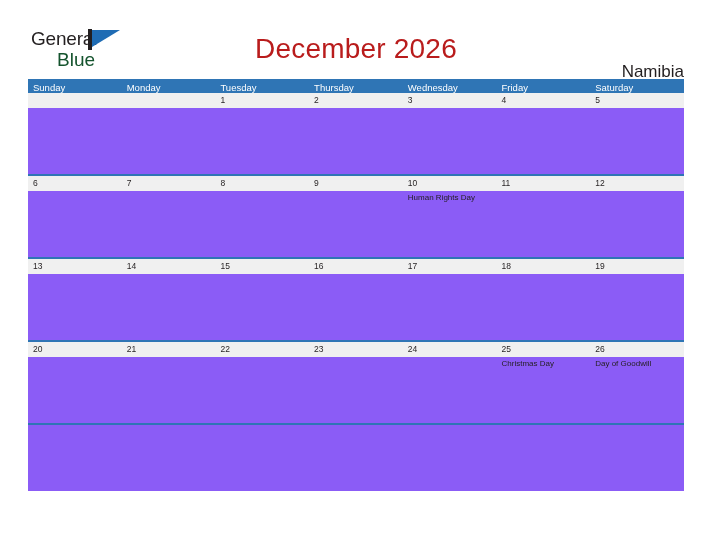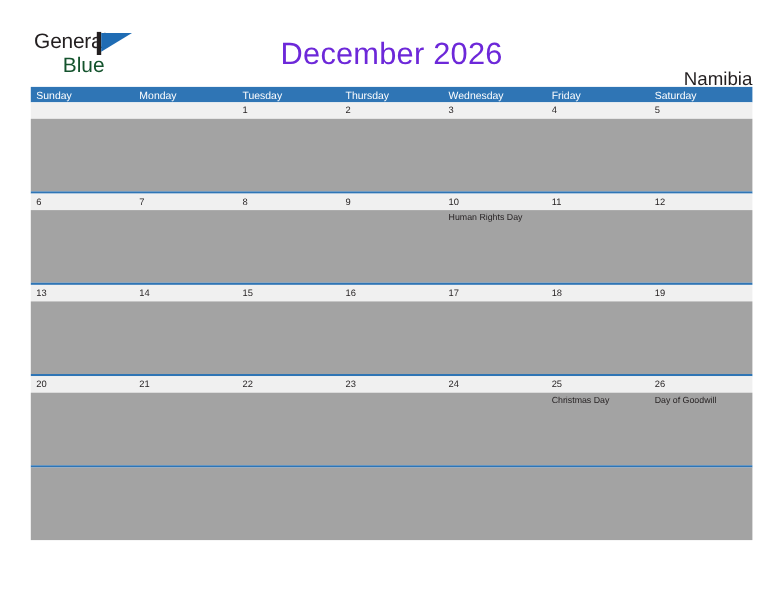--- a/index.html
+++ b/index.html
@@ -72,21 +72,21 @@
     line-height: 22px;
   }
 
   .cal-title {
     position: absolute;
     left: 0;
     right: 0;
     top: 33px;
     text-align: center;
     font-size: 28px;
-    color: #6d28d9;
+    color: #b91c1c;
     font-weight: normal;
     letter-spacing: 0.2px;
   }
 
   .country {
     position: absolute;
     right: 28px;
     top: 62px;
     font-size: 17px;
     color: #231f20;
@@ -120,21 +120,21 @@
     position: relative;
   }
   .week-band {
     display: flex;
     background: #f0f0f0;
     height: 15px;
   }
   .week-body {
     display: flex;
     height: 66px;
-    background: #a3a3a3;
+    background: #8b5cf6;
   }
   .week .divider {
     height: 2px;
     background: #2f75b5;
     width: 100%;
   }
   .week:last-child .week-body {
     height: 66px;
   }
 

